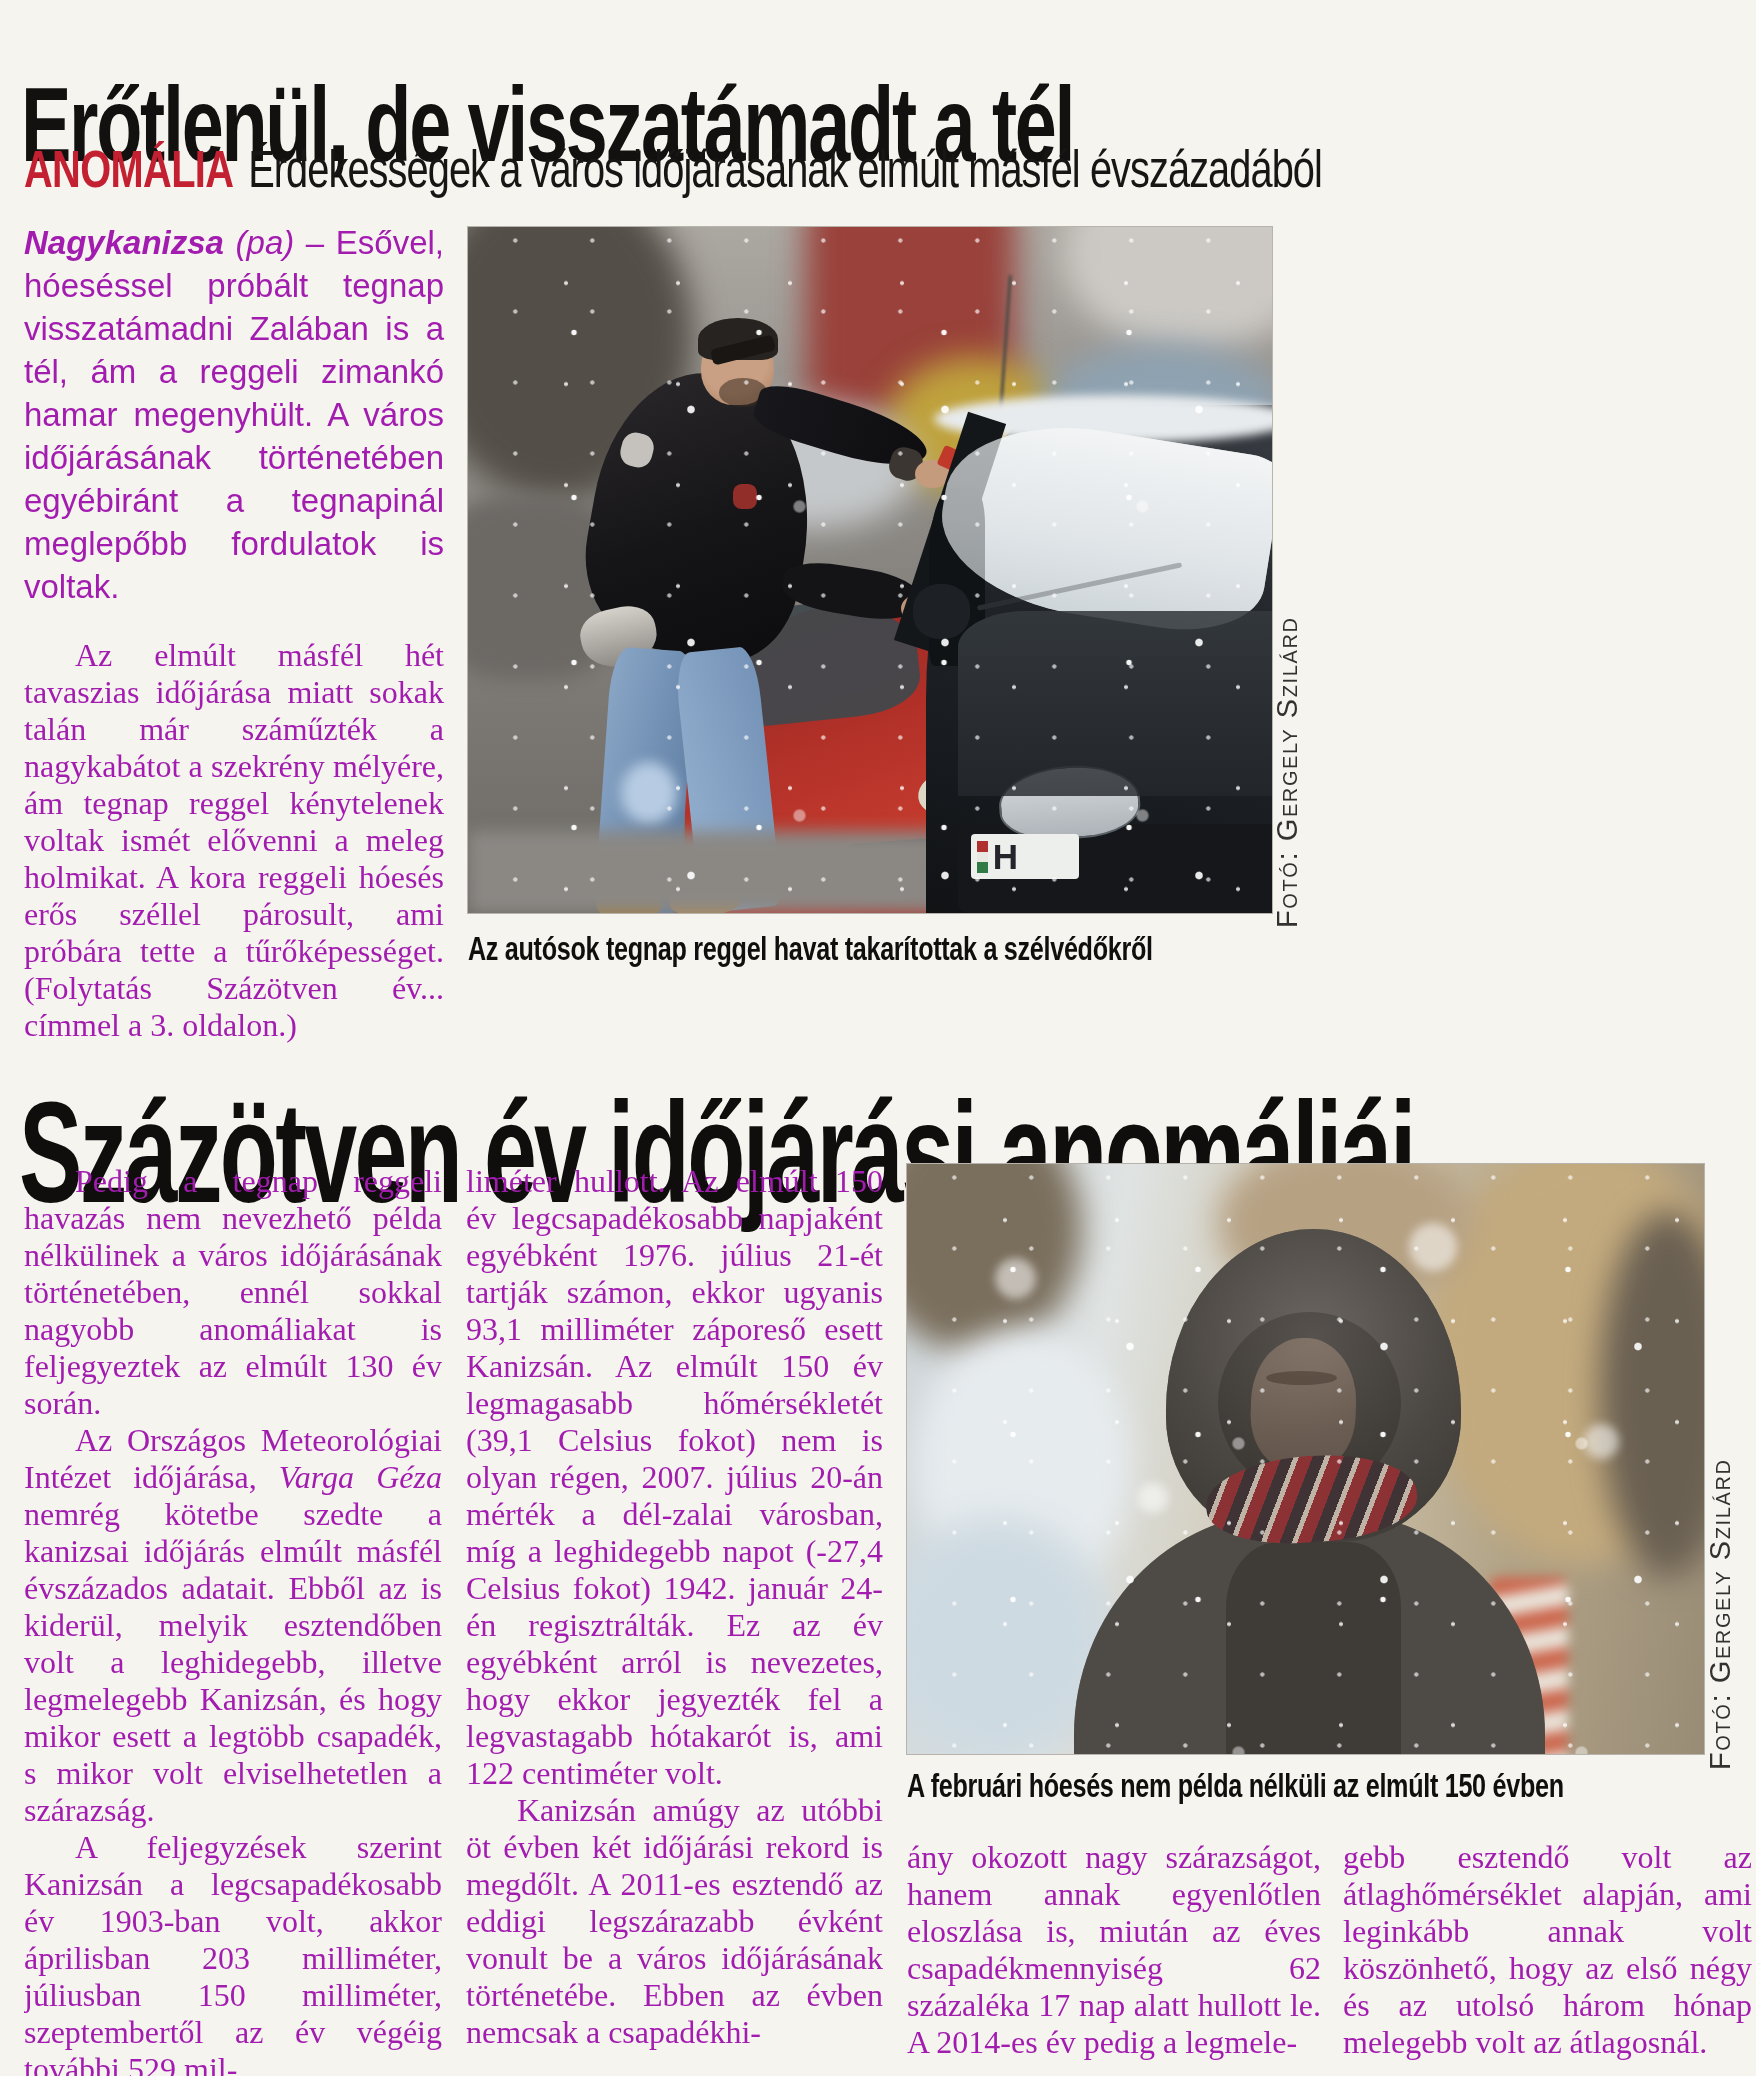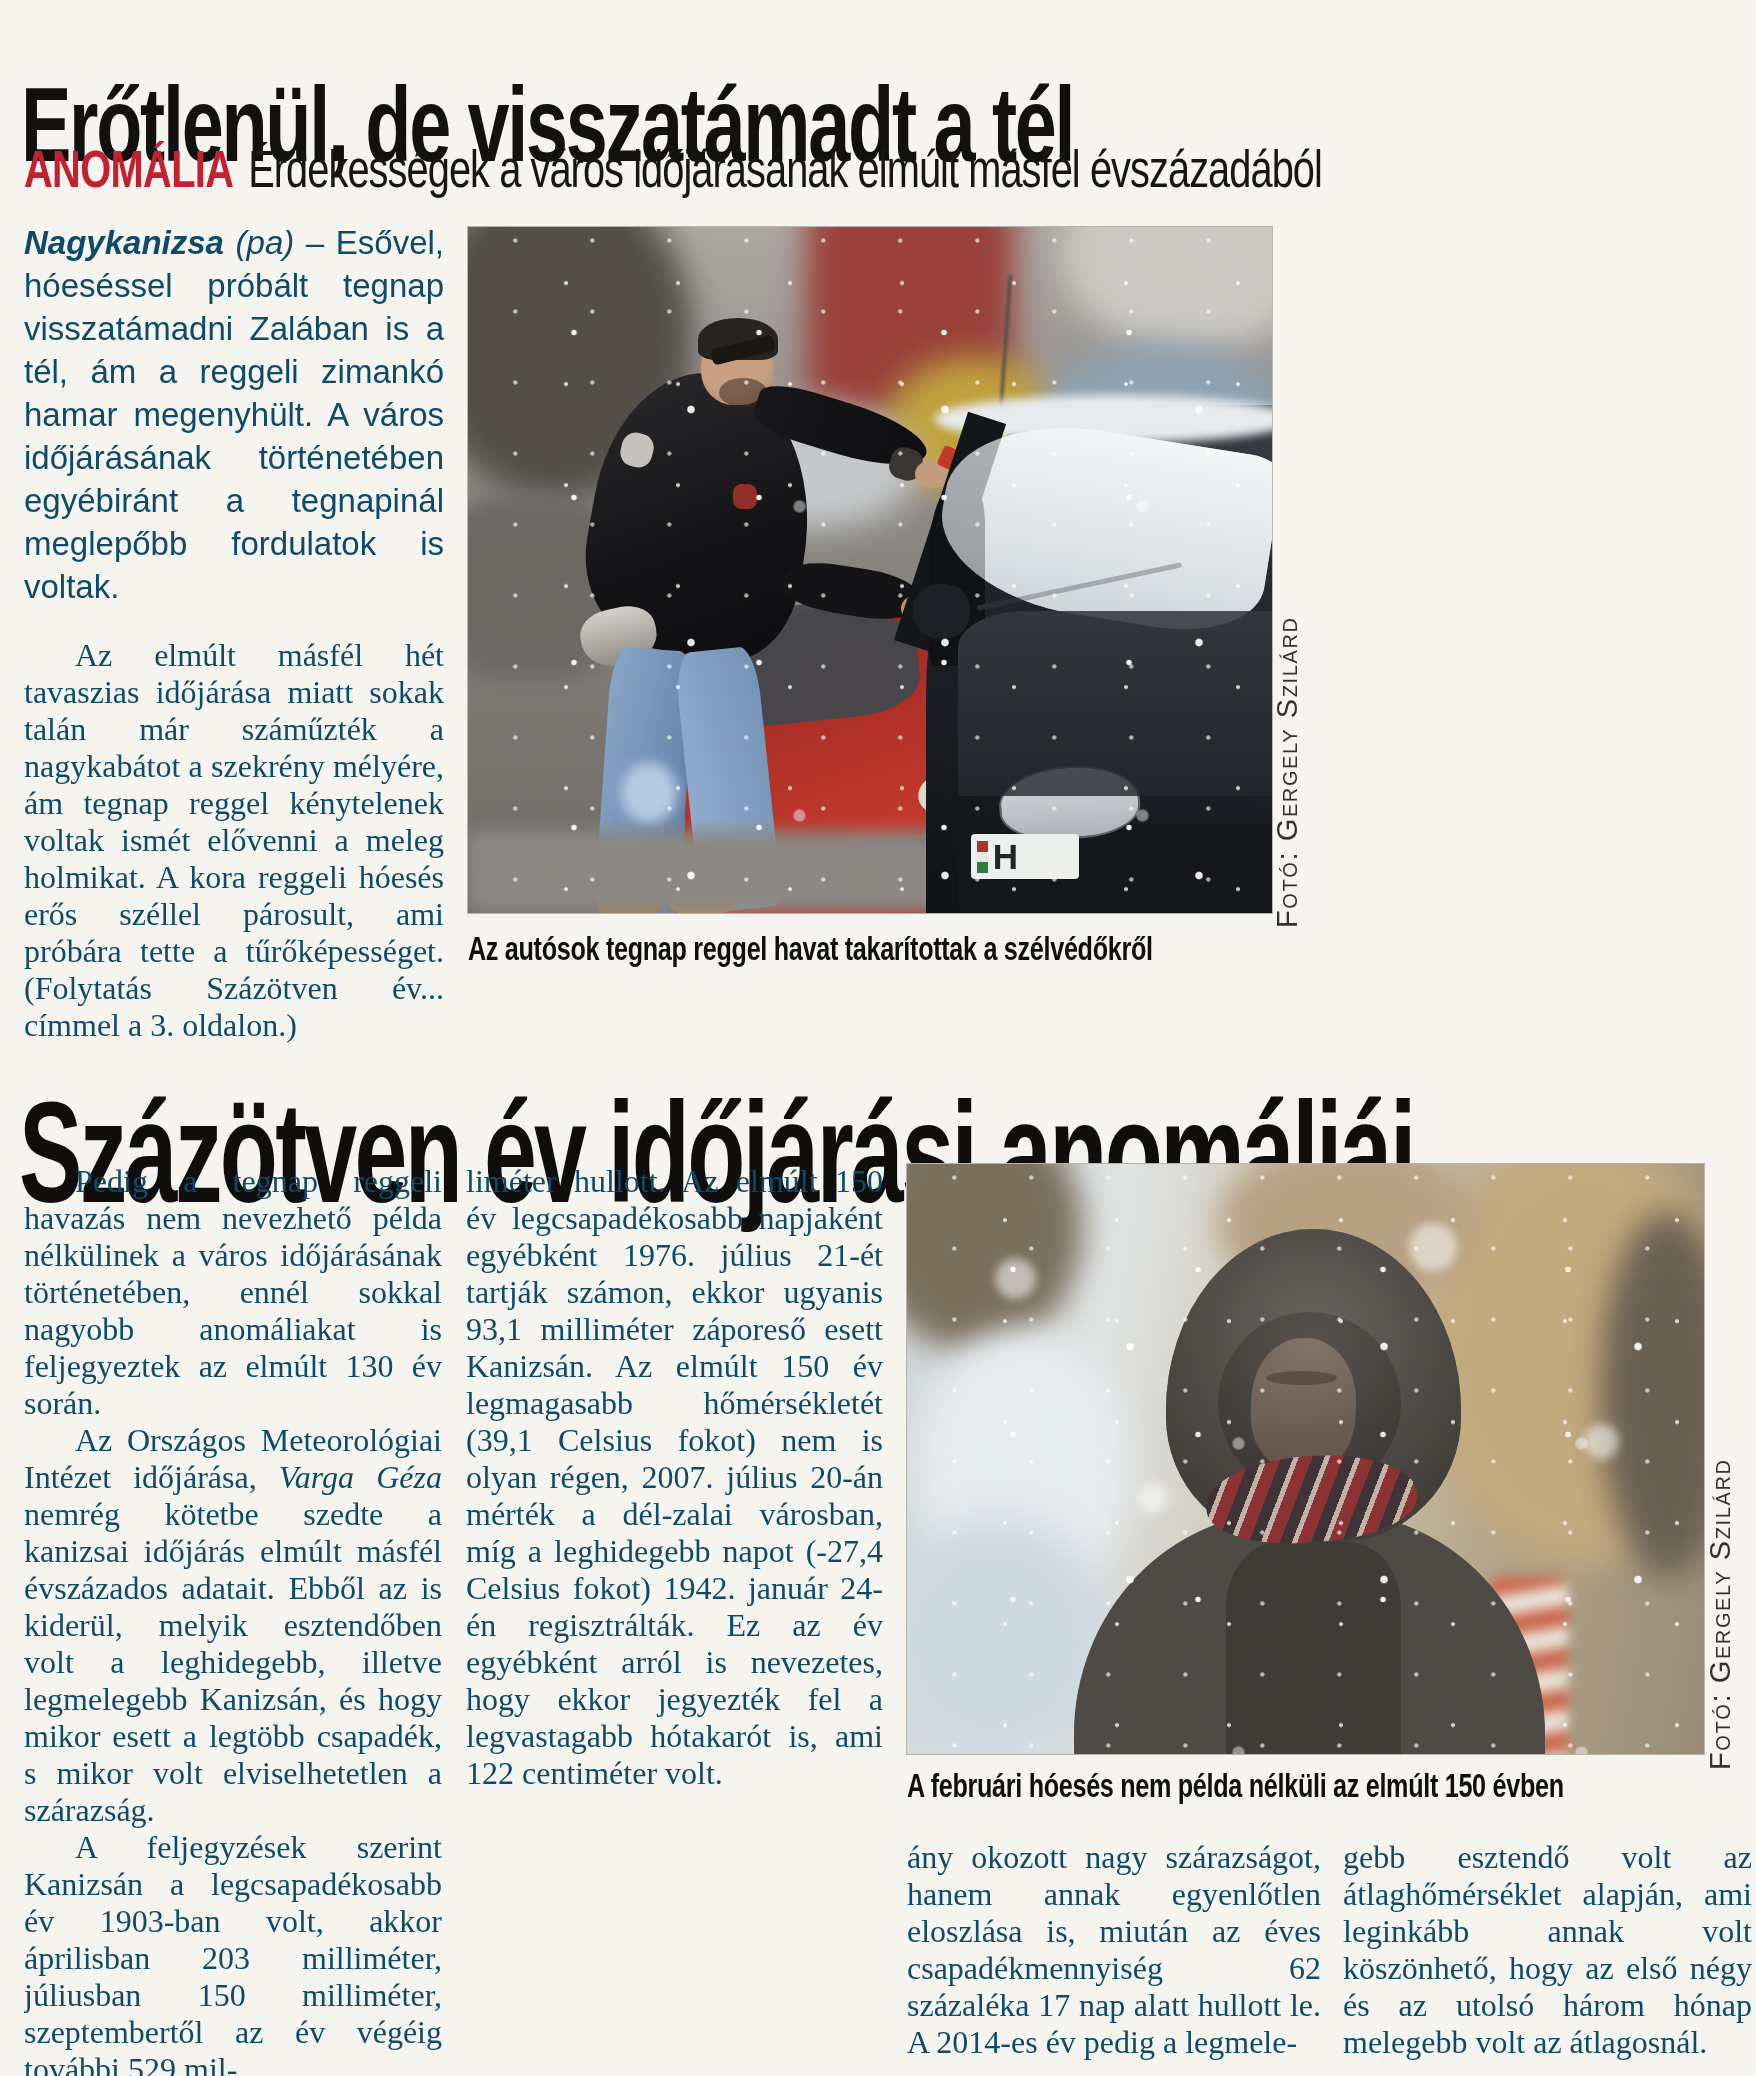--- a/index.html
+++ b/index.html
@@ -12,21 +12,21 @@
   .h2{position:absolute;left:19px;top:987px;font:800 142px/1.0 "Liberation Sans",sans-serif;
       letter-spacing:-4px;color:#0f0e0d;transform:scaleX(.67);transform-origin:0 0;white-space:nowrap;}
 
   
   .kicker{position:absolute;left:24px;top:140px;transform:scaleX(.78);transform-origin:0 0;
           white-space:nowrap;font-family:"Liberation Sans",sans-serif;font-size:51px;}
   .kicker .lab{font-weight:800;letter-spacing:-0.8px;}
   .kicker .txt{color:#171615;font-weight:500;margin-left:19px;letter-spacing:-1.2px;}
 
   
-  .col{position:absolute;text-align:justify;color:#0c4a6e;}
+  .col{position:absolute;text-align:justify;color:#a21caf;}
   .lead{font:400 33px/43px "Liberation Sans",sans-serif;}
   .lead .loc{font-weight:700;font-style:italic;}
   .lead .by{font-style:italic;}
   .serif{font:400 32px/37px "Liberation Serif",serif;}
   .col p{margin:0;}
   p.ind{text-indent:51px;}
   p.gap{margin-top:14.3px;}
 
   
   .caption{position:absolute;font:700 34px/1.15 "Liberation Sans",sans-serif;color:#100f0e;
@@ -238,20 +238,21 @@
     <h1 class="h2">Százötven év időjárási anomáliái</h1>
 
     <div class="col serif" style="left:24px;top:1163px;width:418px;height:913px;overflow:hidden;">
       <p class="ind">Pedig a tegnap reggeli havazás nem nevezhető példa nélkülinek a város időjárásának történetében, ennél sokkal nagyobb anomáliakat is feljegyeztek az elmúlt 130 év során.</p>
       <p class="ind"><span>Az Országos Meteorológiai Intézet időjárása, </span><i>Varga Géza</i><span> nemrég kötetbe szedte a kanizsai időjárás elmúlt másfél évszázados adatait. Ebből az is kiderül, melyik esztendőben volt a leghidegebb, illetve legmelegebb Kanizsán, és hogy mikor esett a legtöbb csapadék, s mikor volt elviselhetetlen a szárazság.</span></p>
       <p class="ind">A feljegyzések szerint Kanizsán a legcsapadékosabb év 1903-ban volt, akkor áprilisban 203 milliméter, júliusban 150 milliméter, szeptembertől az év végéig további 529 mil-</p>
     </div>
 
     <div class="col serif" style="left:466px;top:1163px;width:417px;height:913px;overflow:hidden;">
       <p>liméter hullott. Az elmúlt 150 év legcsapadékosabb napjaként egyébként 1976. július 21-ét tartják számon, ekkor ugyanis 93,1 milliméter záporeső esett Kanizsán. Az elmúlt 150 év legmagasabb hőmérsékletét (39,1 Celsius fokot) nem is olyan régen, 2007. július 20-án mérték a dél-zalai városban, míg a leghidegebb napot (-27,4 Celsius fokot) 1942. január 24-én regisztrálták. Ez az év egyébként arról is nevezetes, hogy ekkor jegyezték fel a legvastagabb hótakarót is, ami 122 centiméter volt.</p>
+      <p class="ind">Kanizsán amúgy az utóbbi öt évben két időjárási rekord is megdőlt. A 2011-es esztendő az eddigi legszárazabb évként vonult be a város időjárásának történetébe. Ebben az évben nemcsak a csapadékhi-</p>
     </div>
 
     <figure class="photo" style="left:907px;top:1164px;width:797px;height:590px;margin:0;">
       <div class="p2-bg"></div>
       <div class="blob p2-tree"></div>
       <div class="blob p2-wh"></div>
       <div class="blob p2-bl"></div>
       <div class="blob p2-tan"></div>
       <div class="blob p2-dk"></div>
       <div class="blob p2-warm"></div>

